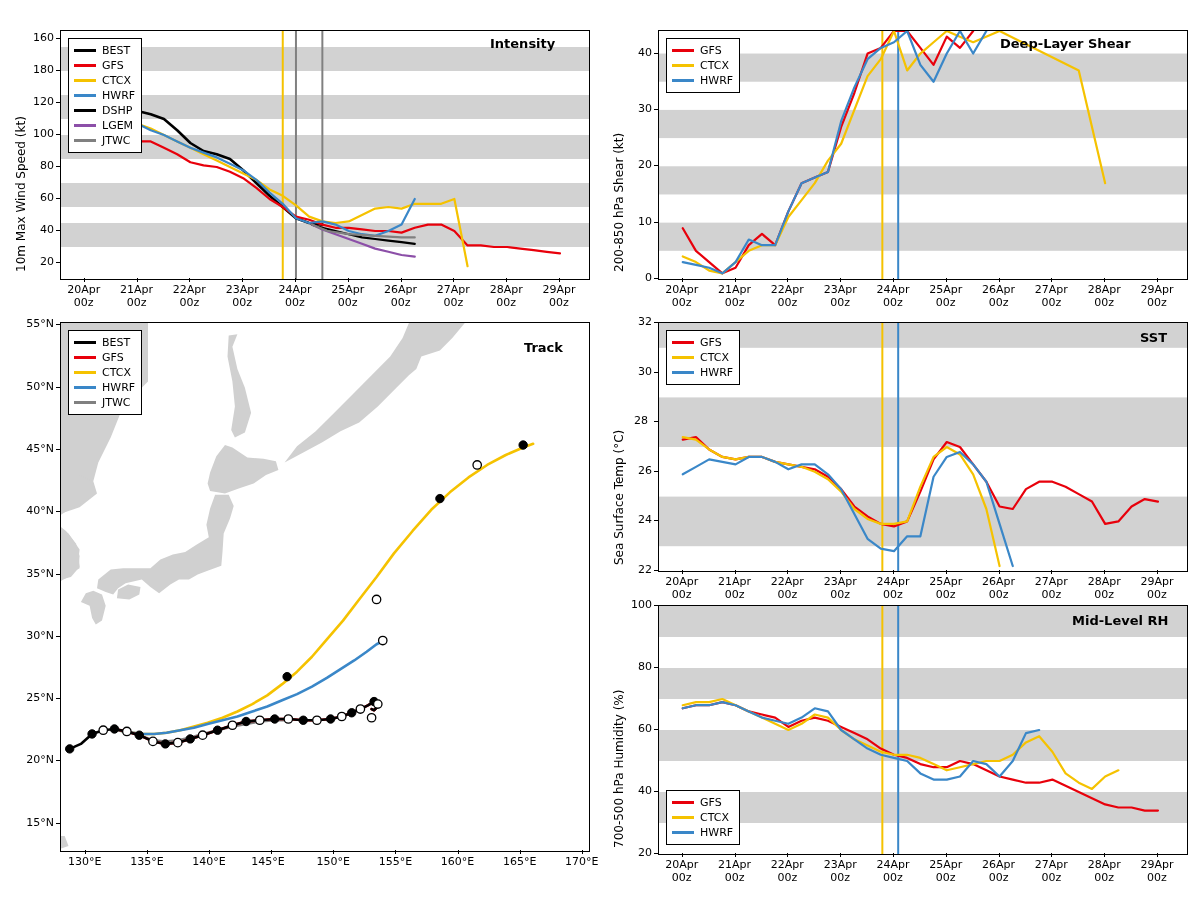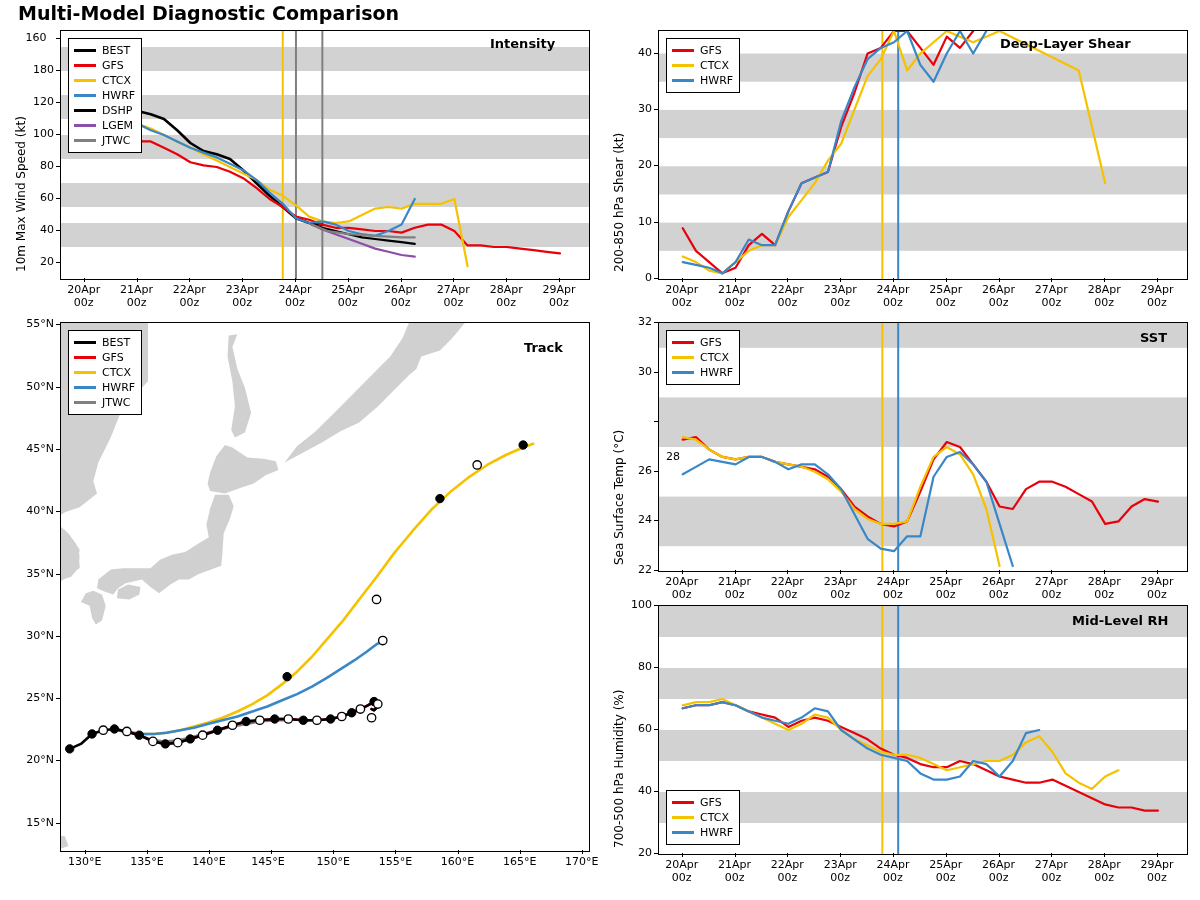--- a/index.html
+++ b/index.html
@@ -24,21 +24,20 @@
   .legend .lbl{font-size:11px;color:#000;font-family:"DejaVu Sans",sans-serif;}
   svg{display:block;}
   
   .logo{position:absolute;left:8px;bottom:4px;width:120px;height:42px;}
 </style>
 </head>
 <body>
 
 <div class="root">
 
-  <div class="main-title">Multi-Model Diagnostic Comparison</div>
 
   <div class="panel" id="p-intensity" style="left:60px;top:30px;width:530px;height:250px;">
     <div class="plotarea" id="a-intensity">
         <svg width="528" height="248" viewBox="0 0 528 248">
           <rect x="0" width="528" y="192" height="24" fill="#d2d2d2"></rect>
           <rect x="0" width="528" y="152" height="24" fill="#d2d2d2"></rect>
           <rect x="0" width="528" y="104" height="24" fill="#d2d2d2"></rect>
           <rect x="0" width="528" y="64" height="24" fill="#d2d2d2"></rect>
           <rect x="0" width="528" y="16" height="24" fill="#d2d2d2"></rect>
           <line x1="221.76000000000002" x2="221.76000000000002" y1="0" y2="248" stroke="#f5c200" stroke-width="2"></line>
@@ -177,21 +176,21 @@
 <div class="ytick" style="left:18px;top:191px;width:36px;">60</div>
 <div class="tickmark" style="left:56px;top:198px;width:4px;height:1px;"></div>
 <div class="ytick" style="left:18px;top:159px;width:36px;">80</div>
 <div class="tickmark" style="left:56px;top:166px;width:4px;height:1px;"></div>
 <div class="ytick" style="left:18px;top:127px;width:36px;">100</div>
 <div class="tickmark" style="left:56px;top:134px;width:4px;height:1px;"></div>
 <div class="ytick" style="left:18px;top:95px;width:36px;">120</div>
 <div class="tickmark" style="left:56px;top:102px;width:4px;height:1px;"></div>
 <div class="ytick" style="left:18px;top:63px;width:36px;">180</div>
 <div class="tickmark" style="left:56px;top:70px;width:4px;height:1px;"></div>
-<div class="ytick" style="left:18px;top:31px;width:36px;text-align:center;">160</div>
+<div class="ytick" style="left:18px;top:31px;width:36px;">160</div>
 <div class="tickmark" style="left:56px;top:38px;width:4px;height:1px;"></div>
 <div class="xtick" style="left:57.75999999999999px;top:283px;width:52px;">
     <div>20Apr</div>
     <div>00z</div>
   </div>
 <div class="tickmark" style="left:83.75999999999999px;top:278px;width:1px;height:4px;"></div>
 <div class="xtick" style="left:110.56px;top:283px;width:52px;">
     <div>21Apr</div>
     <div>00z</div>
   </div>
@@ -339,21 +338,21 @@
       <span class="swatch" style="background:#3a87c8;"></span>
       <span class="lbl">HWRF</span>
     </div>
   </div>
 <div class="ytick" style="left:616px;top:563px;width:36px;">22</div>
 <div class="tickmark" style="left:654px;top:570px;width:4px;height:1px;"></div>
 <div class="ytick" style="left:616px;top:513.4px;width:36px;">24</div>
 <div class="tickmark" style="left:654px;top:520.4px;width:4px;height:1px;"></div>
 <div class="ytick" style="left:616px;top:463.8px;width:36px;">26</div>
 <div class="tickmark" style="left:654px;top:470.8px;width:4px;height:1px;"></div>
-<div class="ytick" style="left:644px;top:414.20000000000005px;width:36px;margin-top:36px;">28</div>
+<div class="ytick" style="left:612px;top:414.20000000000005px;width:36px;">28</div>
 <div class="tickmark" style="left:654px;top:421.20000000000005px;width:4px;height:1px;"></div>
 <div class="ytick" style="left:616px;top:364.6px;width:36px;">30</div>
 <div class="tickmark" style="left:654px;top:371.6px;width:4px;height:1px;"></div>
 <div class="ytick" style="left:616px;top:315px;width:36px;">32</div>
 <div class="tickmark" style="left:654px;top:322px;width:4px;height:1px;"></div>
 <div class="xtick" style="left:655.76px;top:575px;width:52px;">
     <div>20Apr</div>
     <div>00z</div>
   </div>
 <div class="tickmark" style="left:681.76px;top:570px;width:1px;height:4px;"></div>

